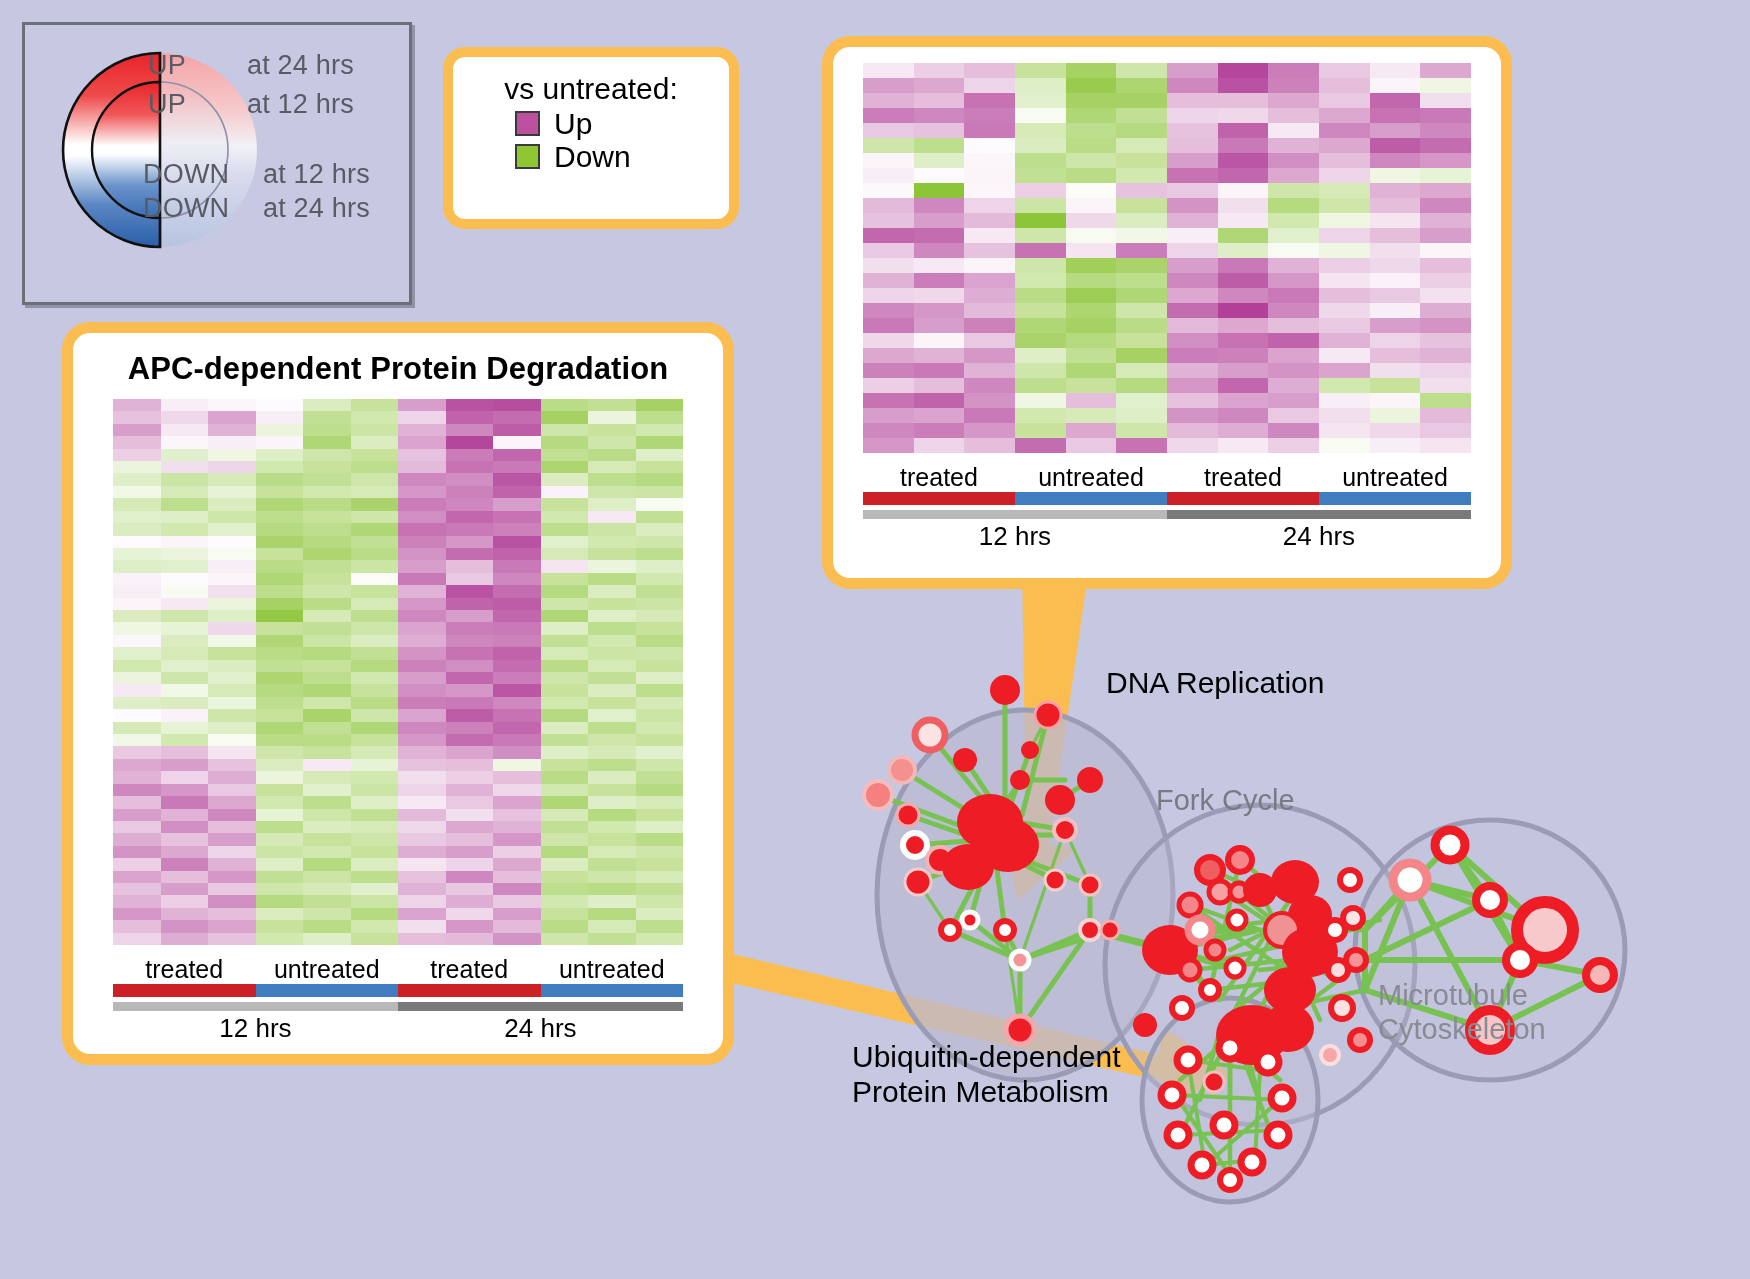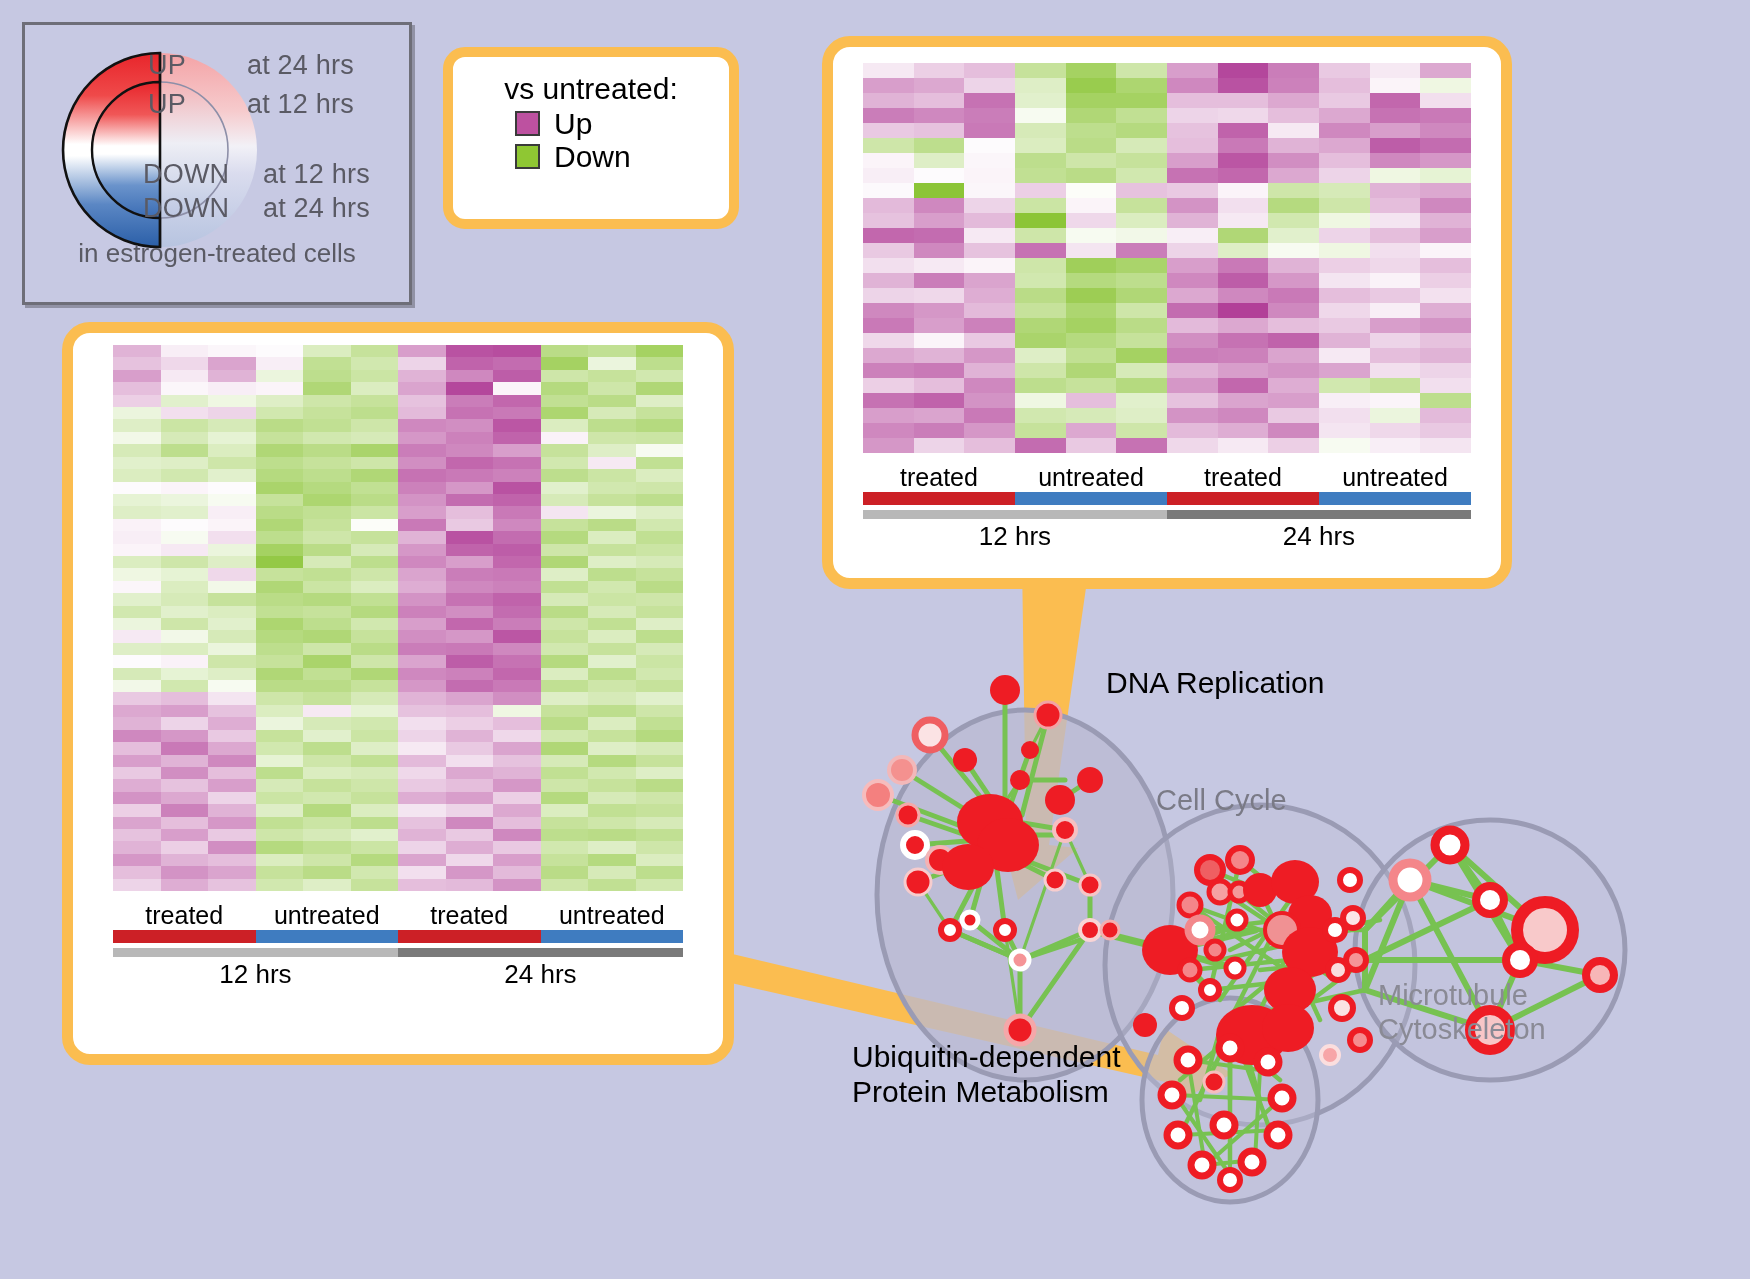--- a/index.html
+++ b/index.html
@@ -116,21 +116,20 @@
 
   <span class="key-label" style="left:123px;top:25px;">UP</span>
   <span class="key-label" style="left:222px;top:25px;">at 24 hrs</span>
   <span class="key-label" style="left:123px;top:64px;">UP</span>
   <span class="key-label" style="left:222px;top:64px;">at 12 hrs</span>
   <span class="key-label" style="left:118px;top:134px;">DOWN</span>
   <span class="key-label" style="left:238px;top:134px;">at 12 hrs</span>
   <span class="key-label" style="left:118px;top:168px;">DOWN</span>
   <span class="key-label" style="left:238px;top:168px;">at 24 hrs</span>
 
-  <span class="key-note" style="top:212px;">in estrogen-treated cells</span>
 </div>
 
 <div class="abs panel" id="legend-panel">
   <div class="legend-head">
     <div>vs untreated:</div>
   </div>
   <div class="legend-row">
     <span class="swatch" id="sw-up" style="background: rgb(189, 81, 160);"></span>
     <span class="legend-txt">Up</span>
   </div>
@@ -354,21 +353,21 @@
     <circle cx="660" cy="215" r="15" fill="#ffffff" stroke="#ee1c24" stroke-width="9"></circle>
     <circle cx="755" cy="300" r="28" fill="#f8c9ca" stroke="#ee1c24" stroke-width="12"></circle>
     <circle cx="700" cy="270" r="14" fill="#ffffff" stroke="#ee1c24" stroke-width="8"></circle>
     <circle cx="730" cy="330" r="14" fill="#ffffff" stroke="#ee1c24" stroke-width="8"></circle>
     <circle cx="700" cy="400" r="20" fill="#f8c6c7" stroke="#ee1c24" stroke-width="10"></circle>
     <circle cx="810" cy="345" r="14" fill="#f7b6b7" stroke="#ee1c24" stroke-width="8"></circle>
   </g>
 </svg>
 
 <span class="net-label" id="lbl-dna">DNA Replication</span>
-<span class="net-label" id="lbl-cellcycle">Cell Cycle</span>
+<span class="net-label" id="lbl-cellcycle">Fork Cycle</span>
 <span class="net-label" id="lbl-micro">Microtubule
 Cytoskeleton</span>
 <span class="net-label" id="lbl-ubiq">Ubiquitin-dependent
 Protein Metabolism</span>
 
 <div class="abs panel" id="panel-rf" style="left:822px;top:36px;width:690px;height:553px;">
   <div style="margin:16px 30px 0 30px;">
     <div class="hm" id="hm-rf" style="grid-template-columns: repeat(12, 1fr); grid-template-rows: repeat(26, 1fr); height: 390px;">
         <div style="background: rgb(246, 233, 243);"></div>
         <div style="background: rgb(236, 207, 229);"></div>
@@ -700,20 +699,21 @@
         <i style="background: rgb(122, 122, 122);"></i>
       </div>
     <div class="time-labels">
       <span>12 hrs</span>
       <span>24 hrs</span>
     </div>
   </div>
 </div>
 
 <div class="abs panel" id="panel-apc" style="left:62px;top:322px;width:672px;height:743px;">
+  <div class="panel-title" style="margin-top:18px;">APC-dependent Protein Degradation</div>
   <div style="margin:12px 40px 0 40px;">
     <div class="hm" id="hm-apc" style="grid-template-columns: repeat(12, 1fr); grid-template-rows: repeat(44, 1fr); height: 546px;">
         <div style="background: rgb(224, 179, 214);"></div>
         <div style="background: rgb(248, 238, 246);"></div>
         <div style="background: rgb(251, 246, 250);"></div>
         <div style="background: rgb(253, 251, 253);"></div>
         <div style="background: rgb(219, 237, 192);"></div>
         <div style="background: rgb(198, 226, 155);"></div>
         <div style="background: rgb(216, 158, 203);"></div>
         <div style="background: rgb(185, 82, 162);"></div>

